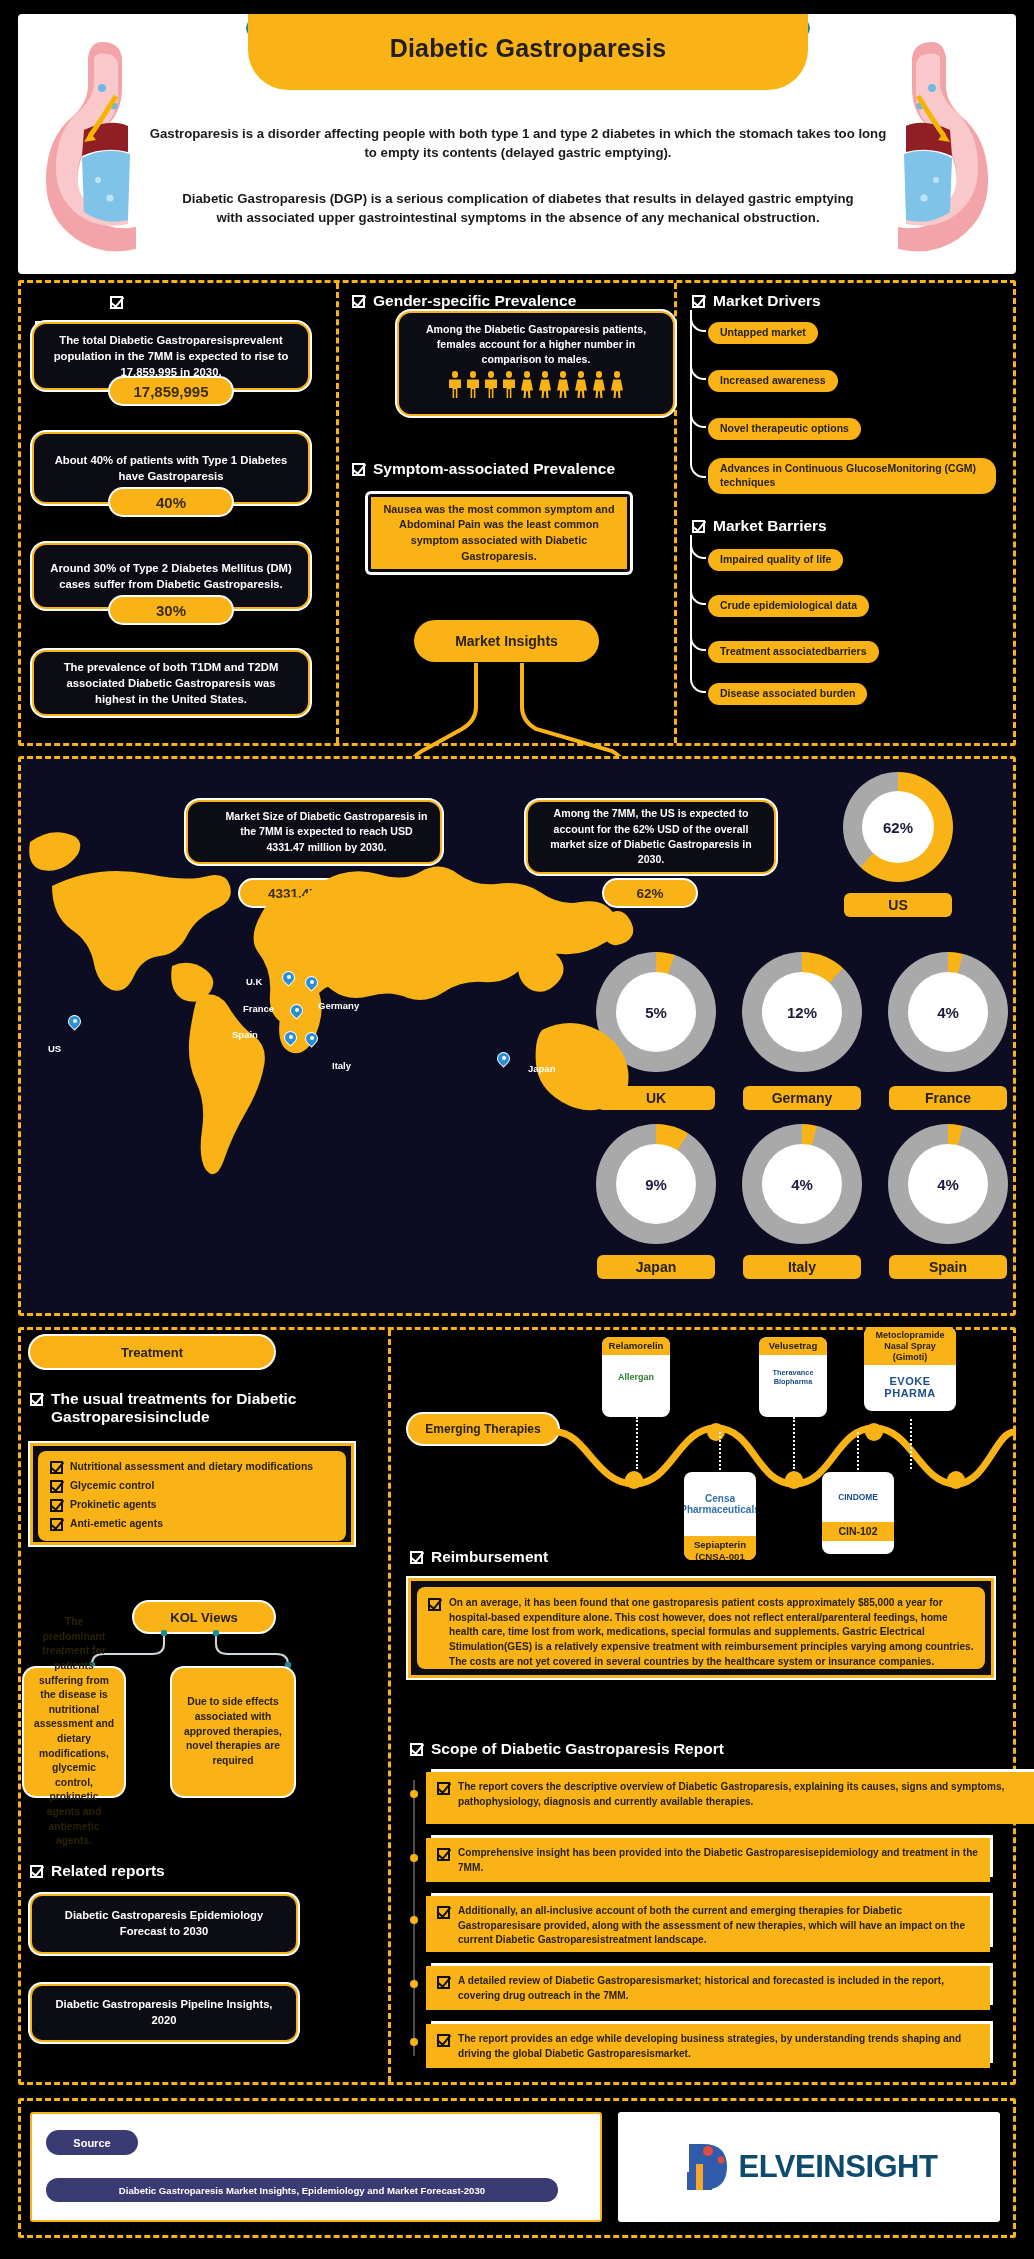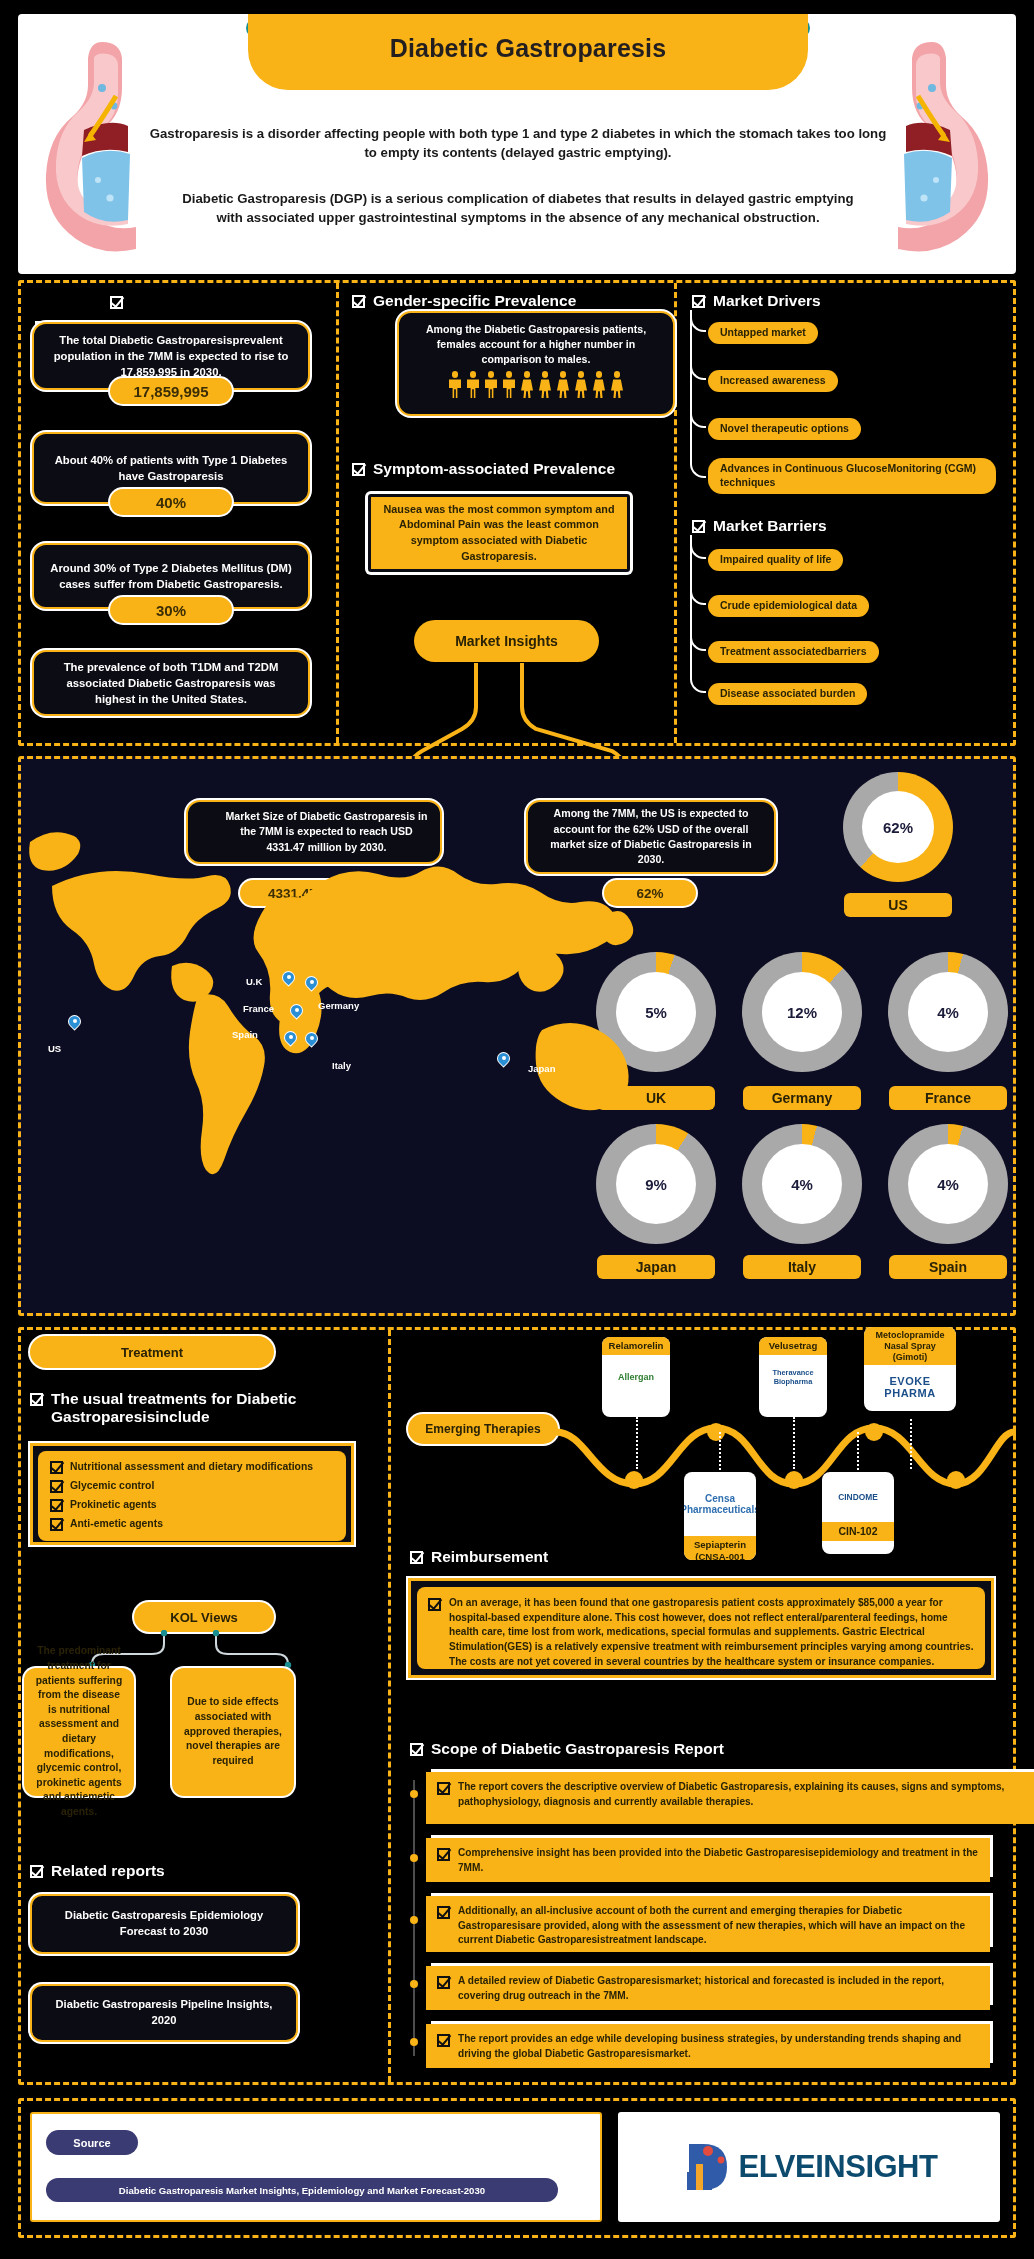--- a/index.html
+++ b/index.html
@@ -472,21 +472,21 @@
 
   <div class="tpill" style="left:134px; top:1602px; width:140px; height:30px;">KOL Views</div>
   <svg style="position:absolute; left:40px; top:1630px; width:300px; height:40px;">
     <path d="M124 2 L124 14 Q124 24 112 24 L64 24 Q52 24 52 34" stroke="#cfd8dc" stroke-width="2" fill="none"></path>
     <path d="M176 2 L176 14 Q176 24 188 24 L236 24 Q248 24 248 34" stroke="#cfd8dc" stroke-width="2" fill="none"></path>
     <circle cx="124" cy="3" r="3.2" fill="#1a8f92"></circle>
       <circle cx="176" cy="3" r="3.2" fill="#1a8f92"></circle>
     <circle cx="52" cy="35" r="3.2" fill="#1a8f92"></circle>
       <circle cx="248" cy="35" r="3.2" fill="#1a8f92"></circle>
   </svg>
-  <div class="kolcard" style="left:24px; top:1668px; width:110px; height:128px;">The predominant treatment for patients suffering from the disease is nutritional assessment and dietary modifications, glycemic control, prokinetic agents and antiemetic agents.</div>
+  <div class="kolcard" style="left:24px; top:1668px; width:100px; height:128px;">The predominant treatment for patients suffering from the disease is nutritional assessment and dietary modifications, glycemic control, prokinetic agents and antiemetic agents.</div>
   <div class="kolcard" style="left:172px; top:1668px; width:122px; height:128px;">Due to side effects associated with approved therapies, novel therapies are required</div>
 
   <div class="sec-head" style="left:30px; top:1862px;">
     <span class="cbx"></span>
     <span>Related reports</span>
   </div>
   <div class="repcard" style="left:30px; top:1894px; width:268px; height:60px;">Diabetic Gastroparesis Epidemiology Forecast to 2030</div>
   <div class="repcard" style="left:30px; top:1984px; width:268px; height:58px;">Diabetic Gastroparesis Pipeline Insights, 2020</div>
 
   <div class="etpill" style="left:408px; top:1414px; width:150px; height:30px;">Emerging Therapies</div>

